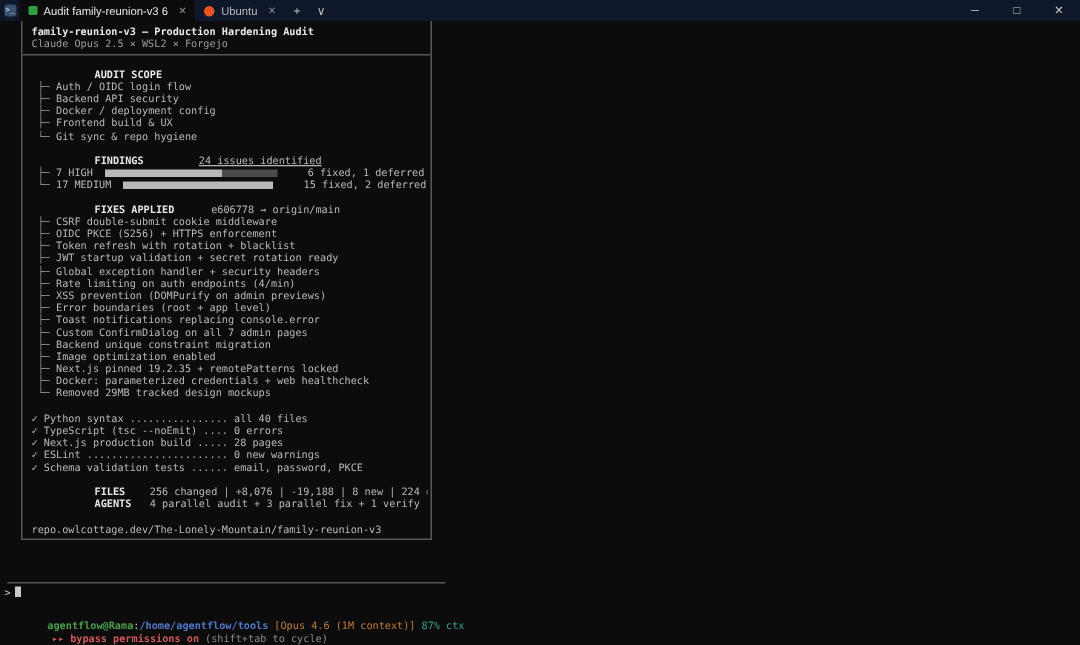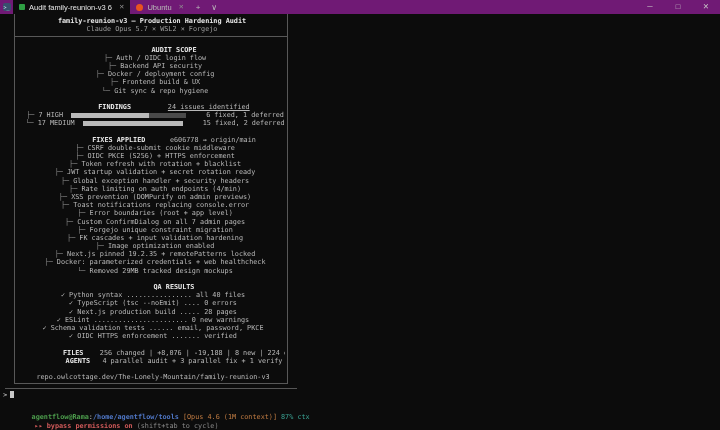--- a/index.html
+++ b/index.html
@@ -1,41 +1,41 @@
 <!DOCTYPE html>
 <html><head>
 <meta charset="utf-8">
 <style>
   * { margin:0; padding:0; box-sizing:border-box; }
   html,body { width:720px; height:430px; background:#000; overflow:hidden; }
   .screen { position:relative; width:720px; height:430px; background:#0c0c0c; }
 
   
   .titlebar { position:absolute; top:0; left:0; width:720px; height:14px;
-    background:#701a75; display:flex; align-items:stretch;
+    background:#0f172a; display:flex; align-items:stretch;
     font-family:"Liberation Sans", sans-serif; font-size:7.5px; color:#b9b9b9; }
   .win-icon { width:13px; display:flex; align-items:center; justify-content:center; }
   .win-icon .sq { width:8px; height:8px; background:#39506e; border-radius:2px;
     color:#cfe0f4; font-size:5px; line-height:8px; text-align:center; font-family:"DejaVu Sans Mono",monospace; }
   .tab { display:flex; align-items:center; padding:0 6px; gap:4px; }
   .tab.active { background:#0c0c0c; color:#e6e6e6; }
   .tab .tclose { color:#8f8f8f; font-size:6.5px; margin-left:3px; }
   .tab-sq { width:6px; height:6px; border-radius:1px; background:#2ea043; }
   .tab-circle { width:7px; height:7px; border-radius:50%; background:#e95420; }
   .bar-btn { width:16px; display:flex; align-items:center; justify-content:center; color:#bdbdbd; font-size:8px; }
   .spacer { flex:1; }
   .win-controls { display:flex; align-items:stretch; }
   .win-controls span { width:28px; text-align:center; line-height:14px; font-size:7.5px; color:#c8c8c8; }
 
   
   .term { position:absolute; top:14px; left:0; width:720px; height:416px;
     background:#0c0c0c; font-family:"DejaVu Sans Mono", monospace;
     font-size:6.8px; color:#b9b9b9; }
   .box { position:absolute; left:14px; top:0; width:274px;
-    border-left:1px solid #585858; border-right:1px solid #585858; border-bottom:1px solid #585858;text-align:center; }
+    border-left:1px solid #585858; border-right:1px solid #585858; border-bottom:1px solid #585858; }
   .box-header { padding:3px 4px 3px 6px; border-bottom:1px solid #585858; }
   .box-body { padding:0 2px 2px 6px; }
   .tl { height:8.2px; line-height:8.2px; white-space:pre; overflow:hidden; }
   .title-line { color:#e9e9e9; font-weight:bold; }
   .sub-line { color:#9c9c9c; }
   .hd { color:#e9e9e9; font-weight:bold;margin-left:42px; }
   .dim { color:#8f8f8f; }
   .ul { text-decoration:underline; text-underline-offset:1px; }
   .bar { display:inline-block; height:5px; vertical-align:middle; }
   .bar.light { background:#b9b9b9; }
@@ -84,21 +84,21 @@
       <span>□</span>
       <span>✕</span>
     </div>
   </div>
 
   <div class="term">
 
     <div class="box">
       <div class="box-header">
         <div class="tl title-line">family-reunion-v3 — Production Hardening Audit</div>
-        <div class="tl sub-line">Claude Opus 5.7 × WSL2 × Forgejo</div>
+        <div class="tl sub-line">Claude Opus 2.5 × WSL2 × Forgejo</div>
       </div>
       <div class="box-body" id="box-body">
           <div class="tl"></div>
           <div class="tl"><span class="hd">AUDIT SCOPE</span></div>
           <div class="tl"><span class="dim"> ├─ </span><span>Auth / OIDC login flow</span></div>
           <div class="tl"><span class="dim"> ├─ </span><span>Backend API security</span></div>
           <div class="tl"><span class="dim"> ├─ </span><span>Docker / deployment config</span></div>
           <div class="tl"><span class="dim"> ├─ </span><span>Frontend build &amp; UX</span></div>
           <div class="tl"><span class="dim"> └─ </span><span>Git sync &amp; repo hygiene</span></div>
           <div class="tl"></div>
@@ -107,37 +107,34 @@
           <div class="tl"><span class="dim"> └─ </span><span>17 MEDIUM  </span><span class="bar light" style="width: 100px;"></span><span class="note">15 fixed, 2 deferred</span></div>
           <div class="tl"></div>
           <div class="tl"><span class="hd">FIXES APPLIED      </span><span>e606778 → origin/main</span></div>
           <div class="tl"><span class="dim"> ├─ </span><span>CSRF double-submit cookie middleware</span></div>
           <div class="tl"><span class="dim"> ├─ </span><span>OIDC PKCE (S256) + HTTPS enforcement</span></div>
           <div class="tl"><span class="dim"> ├─ </span><span>Token refresh with rotation + blacklist</span></div>
           <div class="tl"><span class="dim"> ├─ </span><span>JWT startup validation + secret rotation ready</span></div>
           <div class="tl"><span class="dim"> ├─ </span><span>Global exception handler + security headers</span></div>
           <div class="tl"><span class="dim"> ├─ </span><span>Rate limiting on auth endpoints (4/min)</span></div>
           <div class="tl"><span class="dim"> ├─ </span><span>XSS prevention (DOMPurify on admin previews)</span></div>
+          <div class="tl"><span class="dim"> ├─ </span><span>Error boundaries (root + app level)</span></div>
           <div class="tl"><span class="dim"> ├─ </span><span>Toast notifications replacing console.error</span></div>
-          <div class="tl"><span class="dim"> ├─ </span><span>Error boundaries (root + app level)</span></div>
           <div class="tl"><span class="dim"> ├─ </span><span>Custom ConfirmDialog on all 7 admin pages</span></div>
-          <div class="tl"><span class="dim"> ├─ </span><span>Forgejo unique constraint migration</span></div>
-          <div class="tl"><span class="dim"> ├─ </span><span>FK cascades + input validation hardening</span></div>
+          <div class="tl"><span class="dim"> ├─ </span><span>Backend unique constraint migration</span></div>
           <div class="tl"><span class="dim"> ├─ </span><span>Image optimization enabled</span></div>
           <div class="tl"><span class="dim"> ├─ </span><span>Next.js pinned 19.2.35 + remotePatterns locked</span></div>
           <div class="tl"><span class="dim"> ├─ </span><span>Docker: parameterized credentials + web healthcheck</span></div>
           <div class="tl"><span class="dim"> └─ </span><span>Removed 29MB tracked design mockups</span></div>
           <div class="tl"></div>
-          <div class="tl"><span class="hd">QA RESULTS</span></div>
           <div class="tl"><span>✓ Python syntax ................ all 40 files</span></div>
           <div class="tl"><span>✓ TypeScript (tsc --noEmit) .... 0 errors</span></div>
           <div class="tl"><span>✓ Next.js production build ..... 28 pages</span></div>
           <div class="tl"><span>✓ ESLint ....................... 0 new warnings</span></div>
           <div class="tl"><span>✓ Schema validation tests ...... email, password, PKCE</span></div>
-          <div class="tl"><span>✓ OIDC HTTPS enforcement ....... verified</span></div>
           <div class="tl"></div>
           <div class="tl"><span class="hd">FILES    </span><span>256 changed | +8,076 | -19,188 | 8 new | 224 deleted</span></div>
           <div class="tl"><span class="hd">AGENTS   </span><span>4 parallel audit + 3 parallel fix + 1 verify</span></div>
           <div class="tl"></div>
           <div class="tl"><span>repo.owlcottage.dev/The-Lonely-Mountain/family-reunion-v3</span></div>
         </div>
     </div>
 
     <div class="hr"></div>
 

